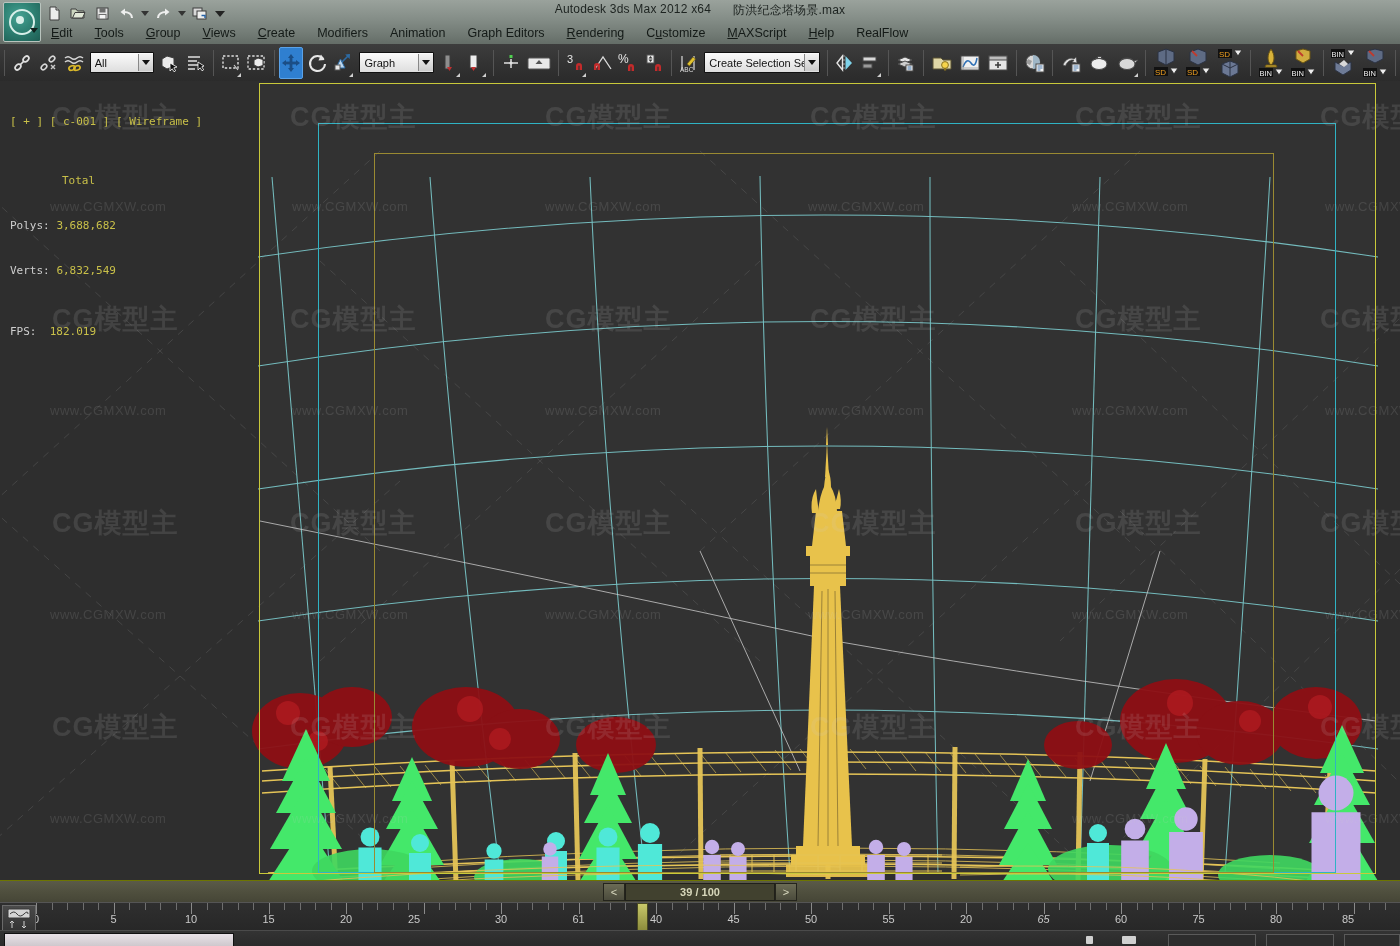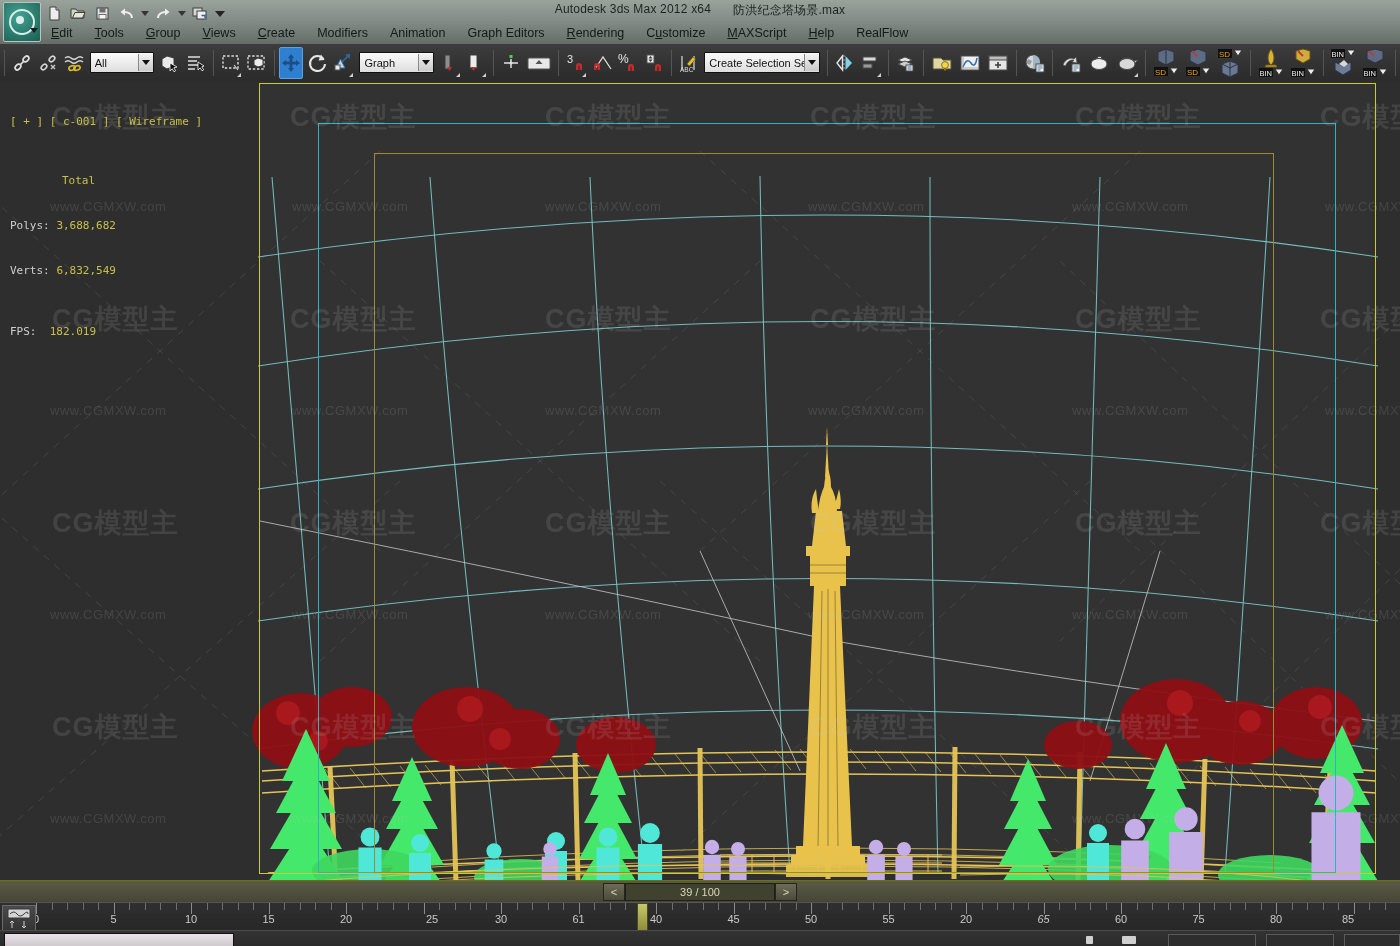--- a/index.html
+++ b/index.html
@@ -135,21 +135,21 @@
     display:flex;align-items:center;justify-content:center;
   }
   .ts-wrap{display:flex;align-items:center;}
   .ts-btn{
     width:20px;height:16px;background:linear-gradient(to bottom,#6b6b55,#4b4b3c);
     border:1px solid #24241c;color:#d9d9c0;font-size:11px;line-height:14px;
     display:flex;align-items:center;justify-content:center;
   }
   .ts-field{
     width:148px;height:16px;background:#41412f;border:1px solid #20201a;
-    color:#d7d7bb;font-size:11px;display:flex;align-items:center;justify-content:center;
+    color:#d7d7bb;font-size:11px;display:flex;align-items:center;justify-content:center;font-weight:bold;
   }
   
   .trackbar{
     position:absolute;left:0;top:902px;width:1400px;height:28px;
     background:linear-gradient(to bottom,#2f2f2f 0%,#272727 100%);
     border-top:1px solid #555;
   }
   .tb-anim-btn{
     position:absolute;left:2px;top:2px;width:32px;height:24px;
     background:linear-gradient(to bottom,#4a4a4a,#343434);
@@ -1068,21 +1068,21 @@
         <div class="tick minor" style="left: 1286.5px;"></div>
         <div class="tick minor" style="left: 1302px;"></div>
         <div class="tick major" style="left: 1317.5px;"></div>
         <div class="tick minor" style="left: 1333px;"></div>
         <div class="tick minor" style="left: 1348.5px;"></div>
         <div class="tnum" style="left: 0px;">0</div>
         <div class="tnum" style="left: 77.5px;">5</div>
         <div class="tnum" style="left: 155px;">10</div>
         <div class="tnum" style="left: 232.5px;">15</div>
         <div class="tnum" style="left: 310px;">20</div>
-        <div class="tnum" style="left: 396px;">25</div>
+        <div class="tnum" style="left: 378px;">25</div>
         <div class="tnum" style="left: 465px;">30</div>
         <div class="tnum" style="left: 542.5px;">61</div>
         <div class="tnum" style="left: 620px;">40</div>
         <div class="tnum" style="left: 697.5px;">45</div>
         <div class="tnum" style="left: 775px;">50</div>
         <div class="tnum" style="left: 852.5px;">55</div>
         <div class="tnum" style="left: 930px;">20</div>
         <div class="tnum" style="left: 1007.5px; font-style: italic;">65</div>
         <div class="tnum" style="left: 1085px;">60</div>
         <div class="tnum" style="left: 1162.5px;">75</div>

